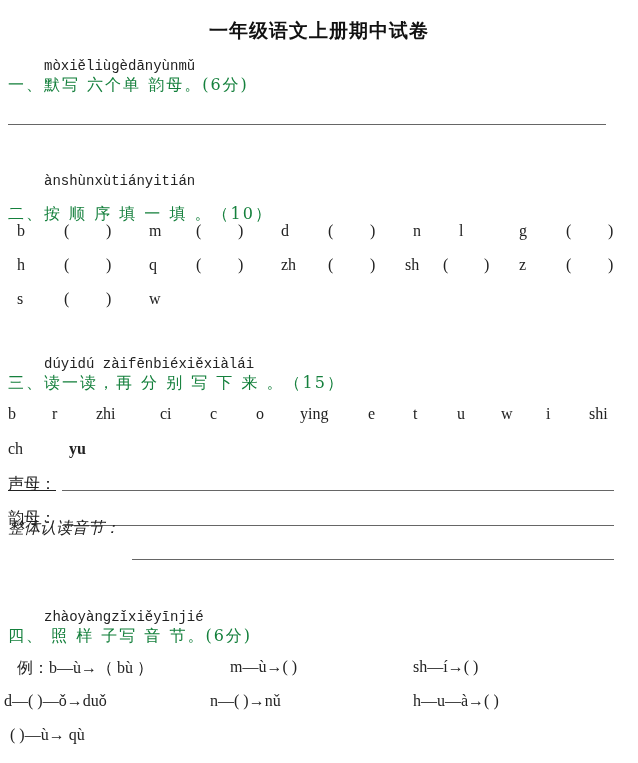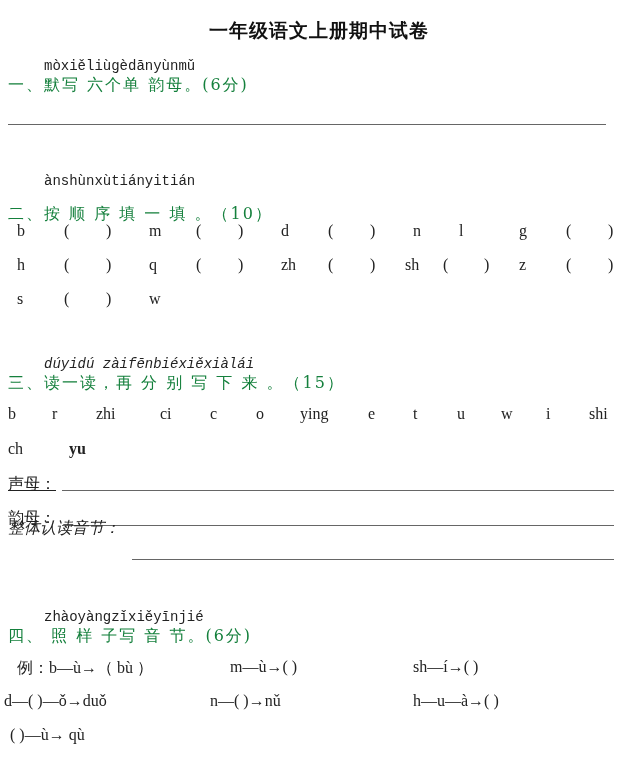--- a/index.html
+++ b/index.html
@@ -61,21 +61,21 @@
 <span class="abs cell" style="left:484px; top:256px;">)</span>
 <span class="abs cell" style="left:519px; top:256px;">z</span>
 <span class="abs cell" style="left:566px; top:256px;">(</span>
 <span class="abs cell" style="left:608px; top:256px;">)</span>
 
 <span class="abs cell" style="left:17px; top:290px;">s</span>
 <span class="abs cell" style="left:64px; top:290px;">(</span>
 <span class="abs cell" style="left:106px; top:290px;">)</span>
 <span class="abs cell" style="left:149px; top:290px;">w</span>
 
-<div class="abs pinyin" style="left:44px; top:356px;font-style:italic;">dúyidú zàifēnbiéxiěxiàlái</div>
+<div class="abs pinyin" style="left:44px; top:356px;">dúyidú zàifēnbiéxiěxiàlái</div>
 <div class="abs heading" style="left:8px; top:373px;">三、读一读，再 分 别 写 下 来 。（15）</div>
 
 <span class="abs cell" style="left:8px; top:405px;">b</span>
 <span class="abs cell" style="left:52px; top:405px;">r</span>
 <span class="abs cell" style="left:96px; top:405px;">zhi</span>
 <span class="abs cell" style="left:160px; top:405px;">ci</span>
 <span class="abs cell" style="left:210px; top:405px;">c</span>
 <span class="abs cell" style="left:256px; top:405px;">o</span>
 <span class="abs cell" style="left:300px; top:405px;">ying</span>
 <span class="abs cell" style="left:368px; top:405px;">e</span>

